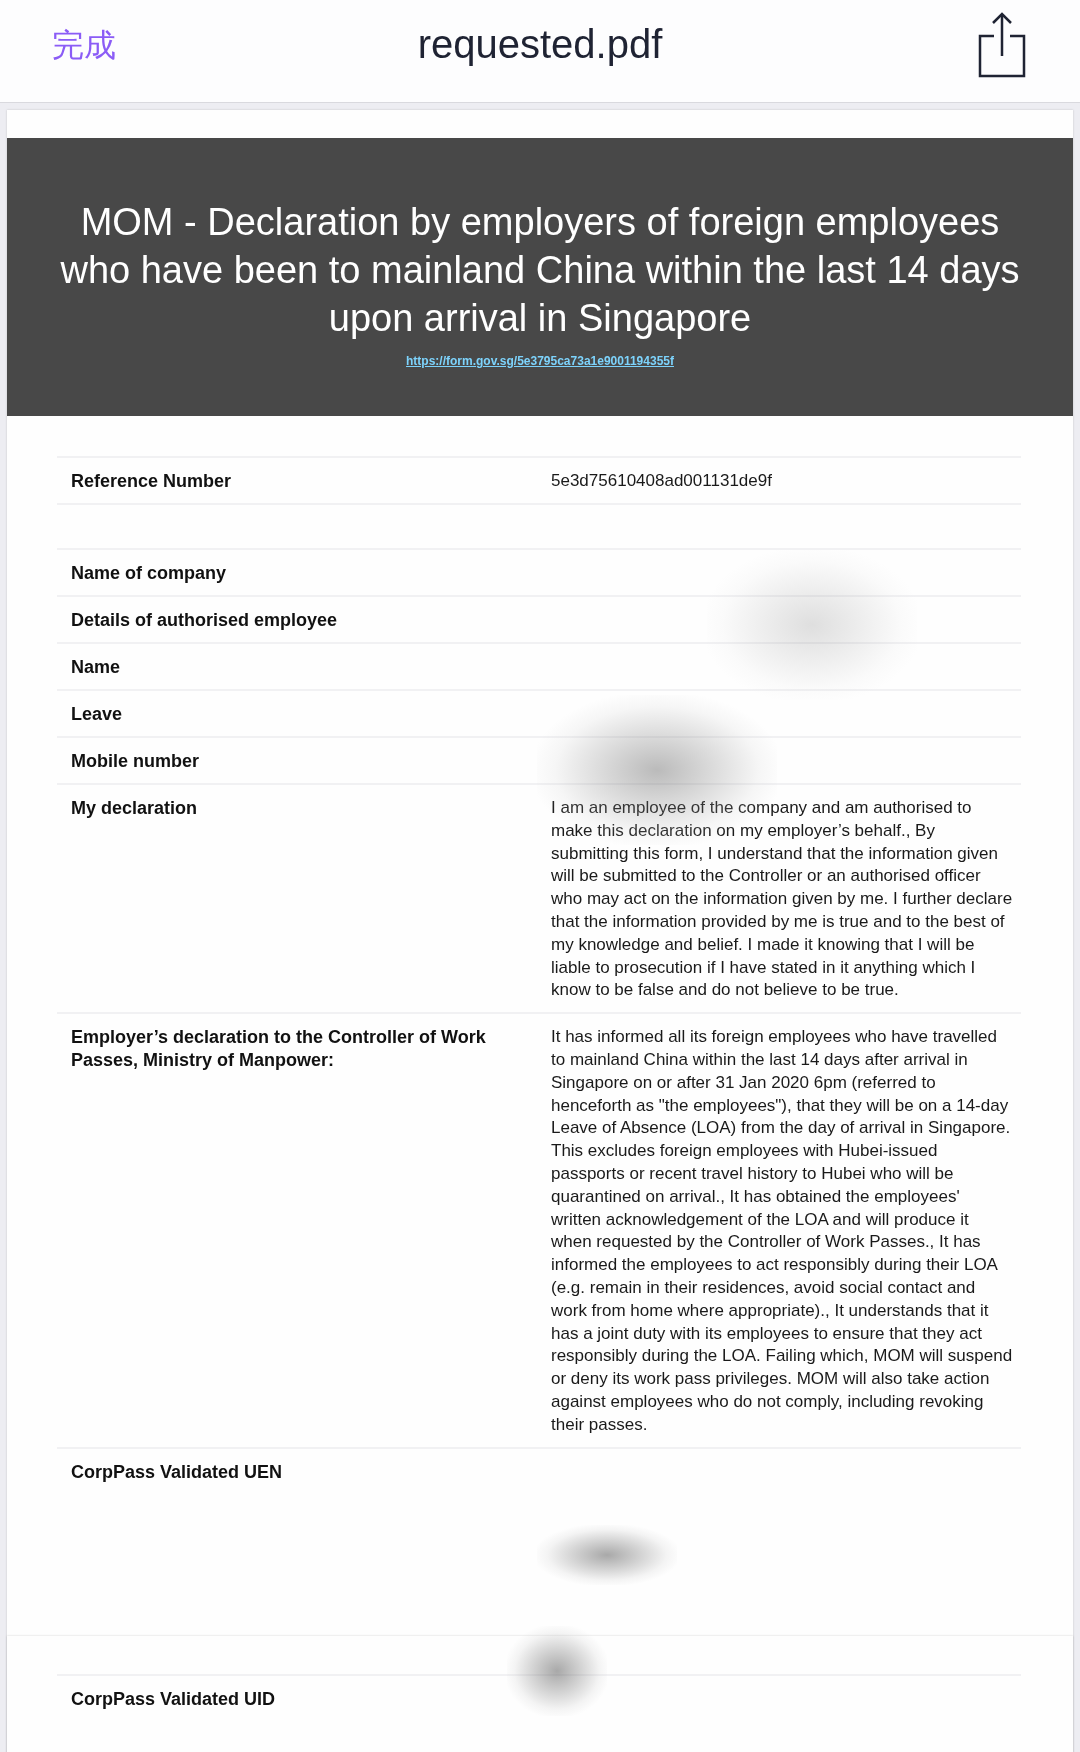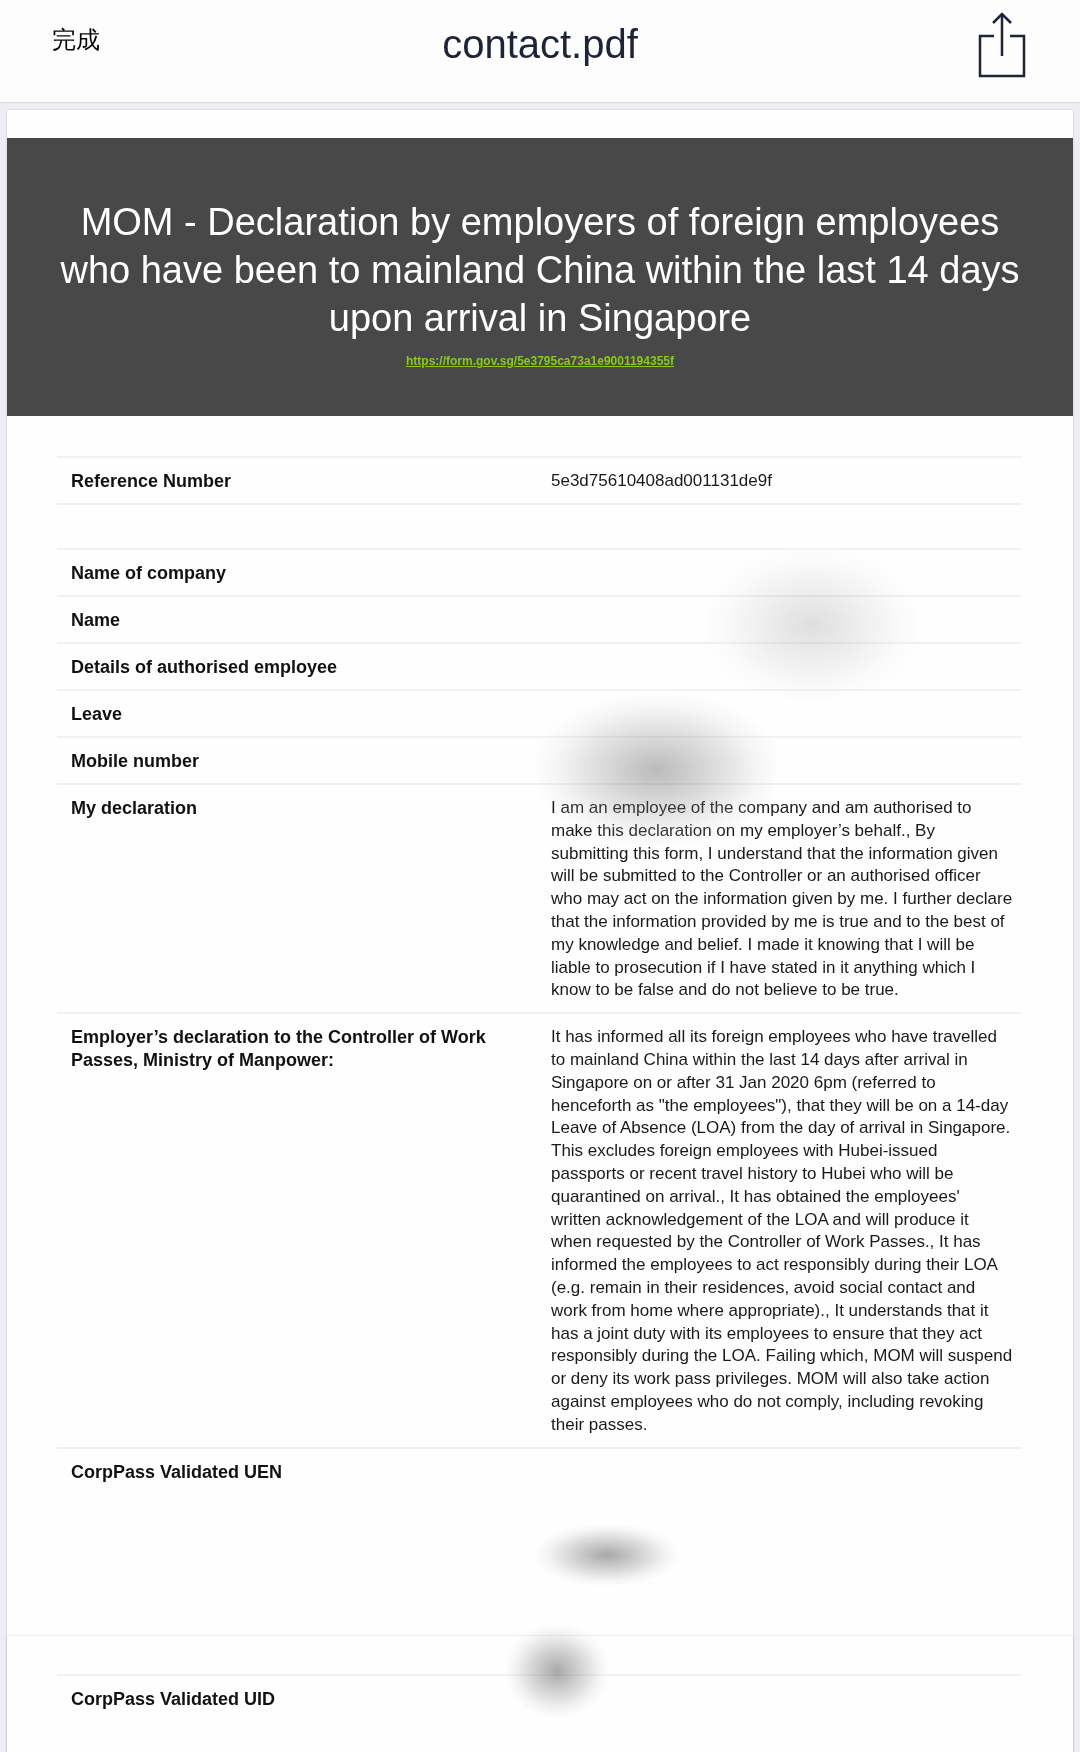--- a/index.html
+++ b/index.html
@@ -11,21 +11,21 @@
     position: relative;
   }
   .topbar {
     position: absolute; left: 0; top: 0; width: 1080px; height: 102px;
     background: #fdfdfe;
     border-bottom: 1px solid #d9d9de;
   }
   .done-btn {
     position: absolute; left: 52px; top: 24px;
     font-family: "DejaVu Sans", sans-serif;
-    font-size: 24px; color: #000000; cursor: pointer;
+    font-size: 32px; color: #8b5cf6; cursor: pointer;
   }
   .doc-title {
     position: absolute; left: 0; right: 0; top: 22px; text-align: center;
     font-size: 40px; color: #1f2333;
   }
   .share-btn {
     position: absolute; left: 976px; top: 10px; width: 52px; height: 70px; cursor: pointer;
   }
   .page {
     position: absolute; left: 7px; width: 1066px;
@@ -38,21 +38,21 @@
     position: absolute; left: 0; top: 28px; width: 1066px; height: 278px;
     background: #484848;
     color: #fff; text-align: center;
   }
   .banner-title {
     margin: 60px 40px 0 40px;
     font-size: 38px; line-height: 48px; font-weight: normal;
   }
   .banner-link {
     display: inline-block; margin-top: 12px;
-    font-size: 12px; font-weight: bold; color: #84cc16; text-decoration: underline;
+    font-size: 12px; font-weight: bold; color: #7dd3fc; text-decoration: underline;
     cursor: pointer;
   }
   .rows { position: absolute; left: 50px; top: 346px; width: 964px; }
   .row {
     display: flex; border-top: 2px solid #f1f1f3;
     padding: 12px 0 10px 0; min-height: 21px;
   }
   .row .lbl {
     width: 470px; padding-left: 14px; padding-right: 10px;
     font-weight: bold; font-size: 18px; line-height: 23px; color: #111;
@@ -64,21 +64,21 @@
     position: absolute; border-radius: 6px;
     background: radial-gradient(ellipse at center, rgba(90,90,90,0.55), rgba(200,200,200,0.2) 60%, rgba(255,255,255,0) 75%);
   }
   .rows2 { position: absolute; left: 50px; top: 38px; width: 964px; }
 </style>
 </head>
 <body>
 
 <div class="topbar">
   <div class="done-btn">完成</div>
-  <div class="doc-title">contact.pdf</div>
+  <div class="doc-title">requested.pdf</div>
   <div class="share-btn">
     <svg width="52" height="70" viewBox="0 0 52 70">
       <path d="M18 26 H4 V66 H48 V26 H34" fill="none" stroke="#1f2333" stroke-width="2.5"></path>
       <line x1="26" y1="4" x2="26" y2="46" stroke="#1f2333" stroke-width="2.5"></line>
       <polyline points="17,13 26,4 35,13" fill="none" stroke="#1f2333" stroke-width="2.5"></polyline>
     </svg>
   </div>
 </div>
 
 <div class="page page1">
@@ -93,25 +93,25 @@
       <div class="val">5e3d75610408ad001131de9f</div>
     </div>
     <div class="row">
       <div class="val"></div>
     </div>
     <div class="row">
       <div class="lbl">Name of company</div>
       <div class="val"></div>
     </div>
     <div class="row">
-      <div class="lbl">Name</div>
+      <div class="lbl">Details of authorised employee</div>
       <div class="val"></div>
     </div>
     <div class="row">
-      <div class="lbl">Details of authorised employee</div>
+      <div class="lbl">Name</div>
       <div class="val"></div>
     </div>
     <div class="row">
       <div class="lbl">Leave</div>
       <div class="val"></div>
     </div>
     <div class="row">
       <div class="lbl">Mobile number</div>
       <div class="val"></div>
     </div>

